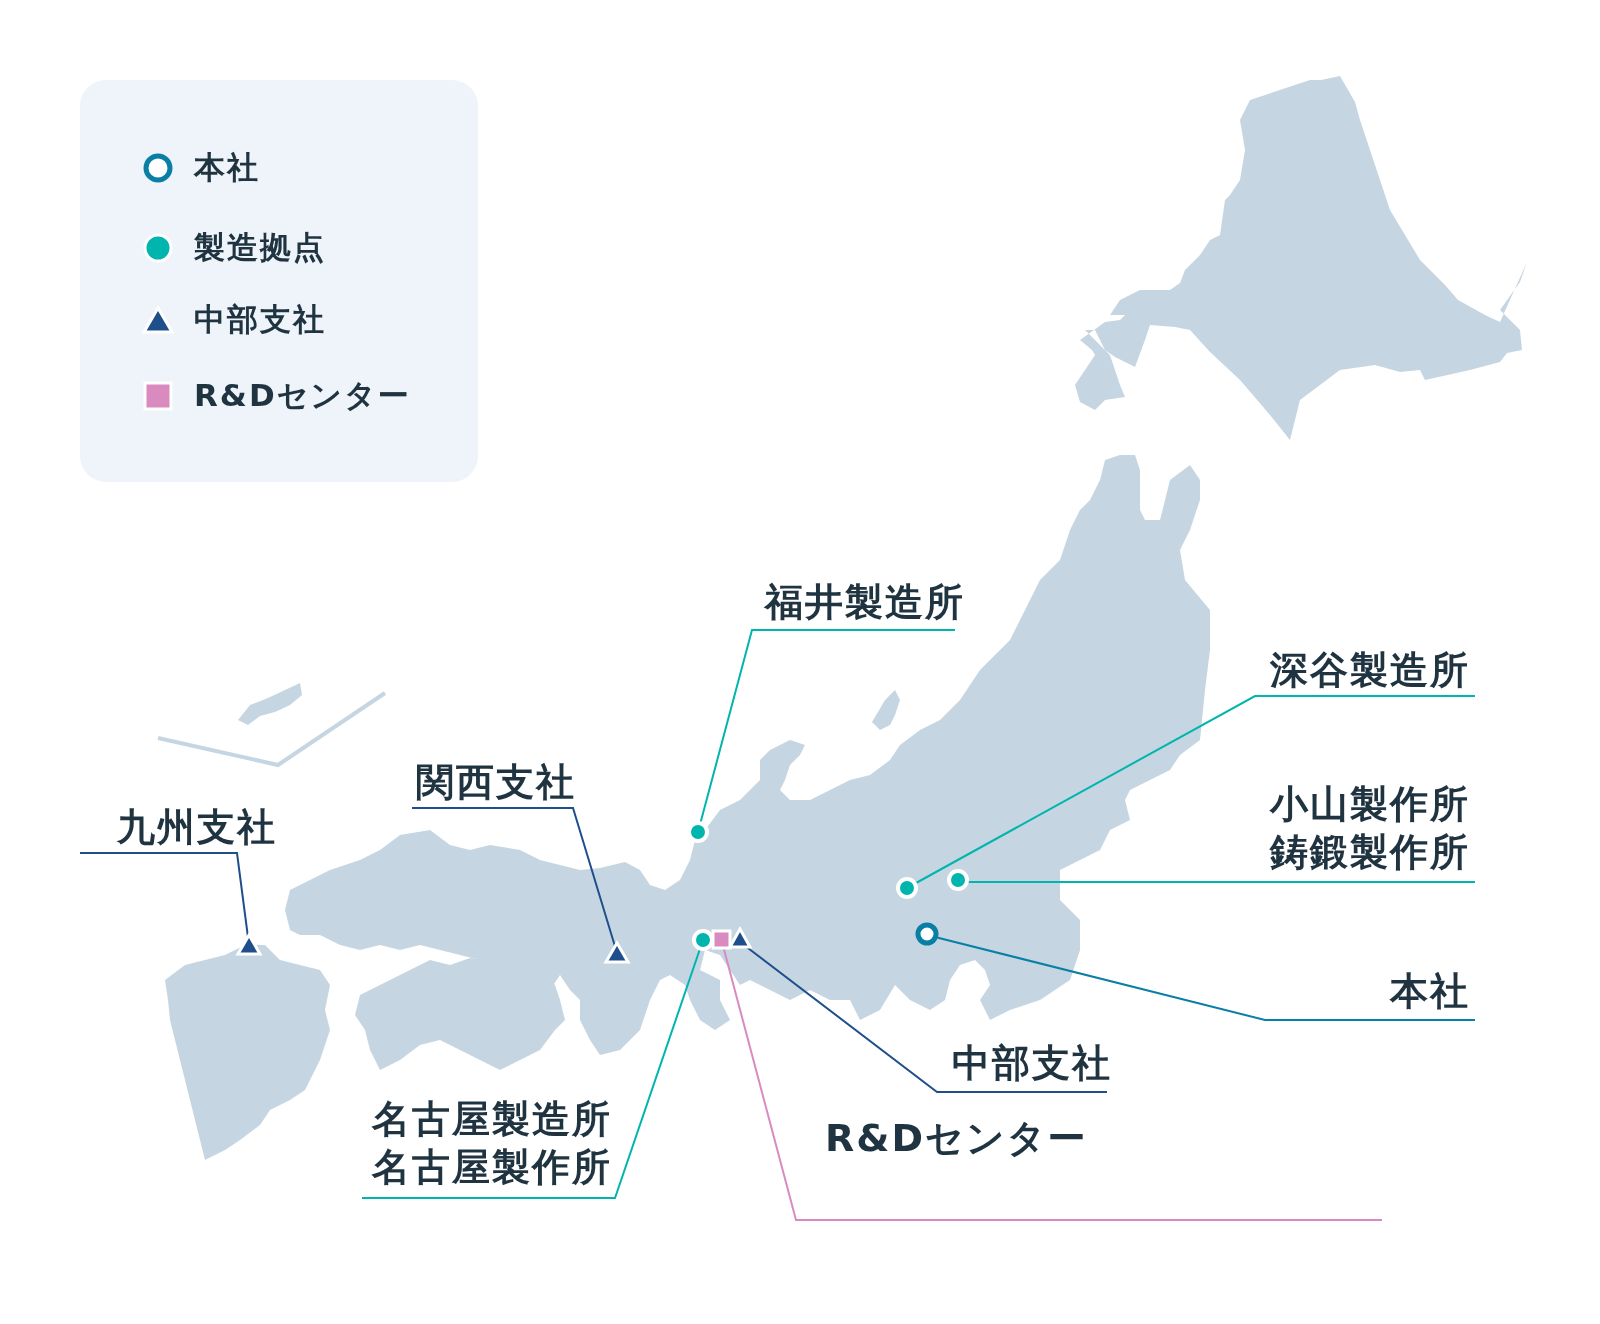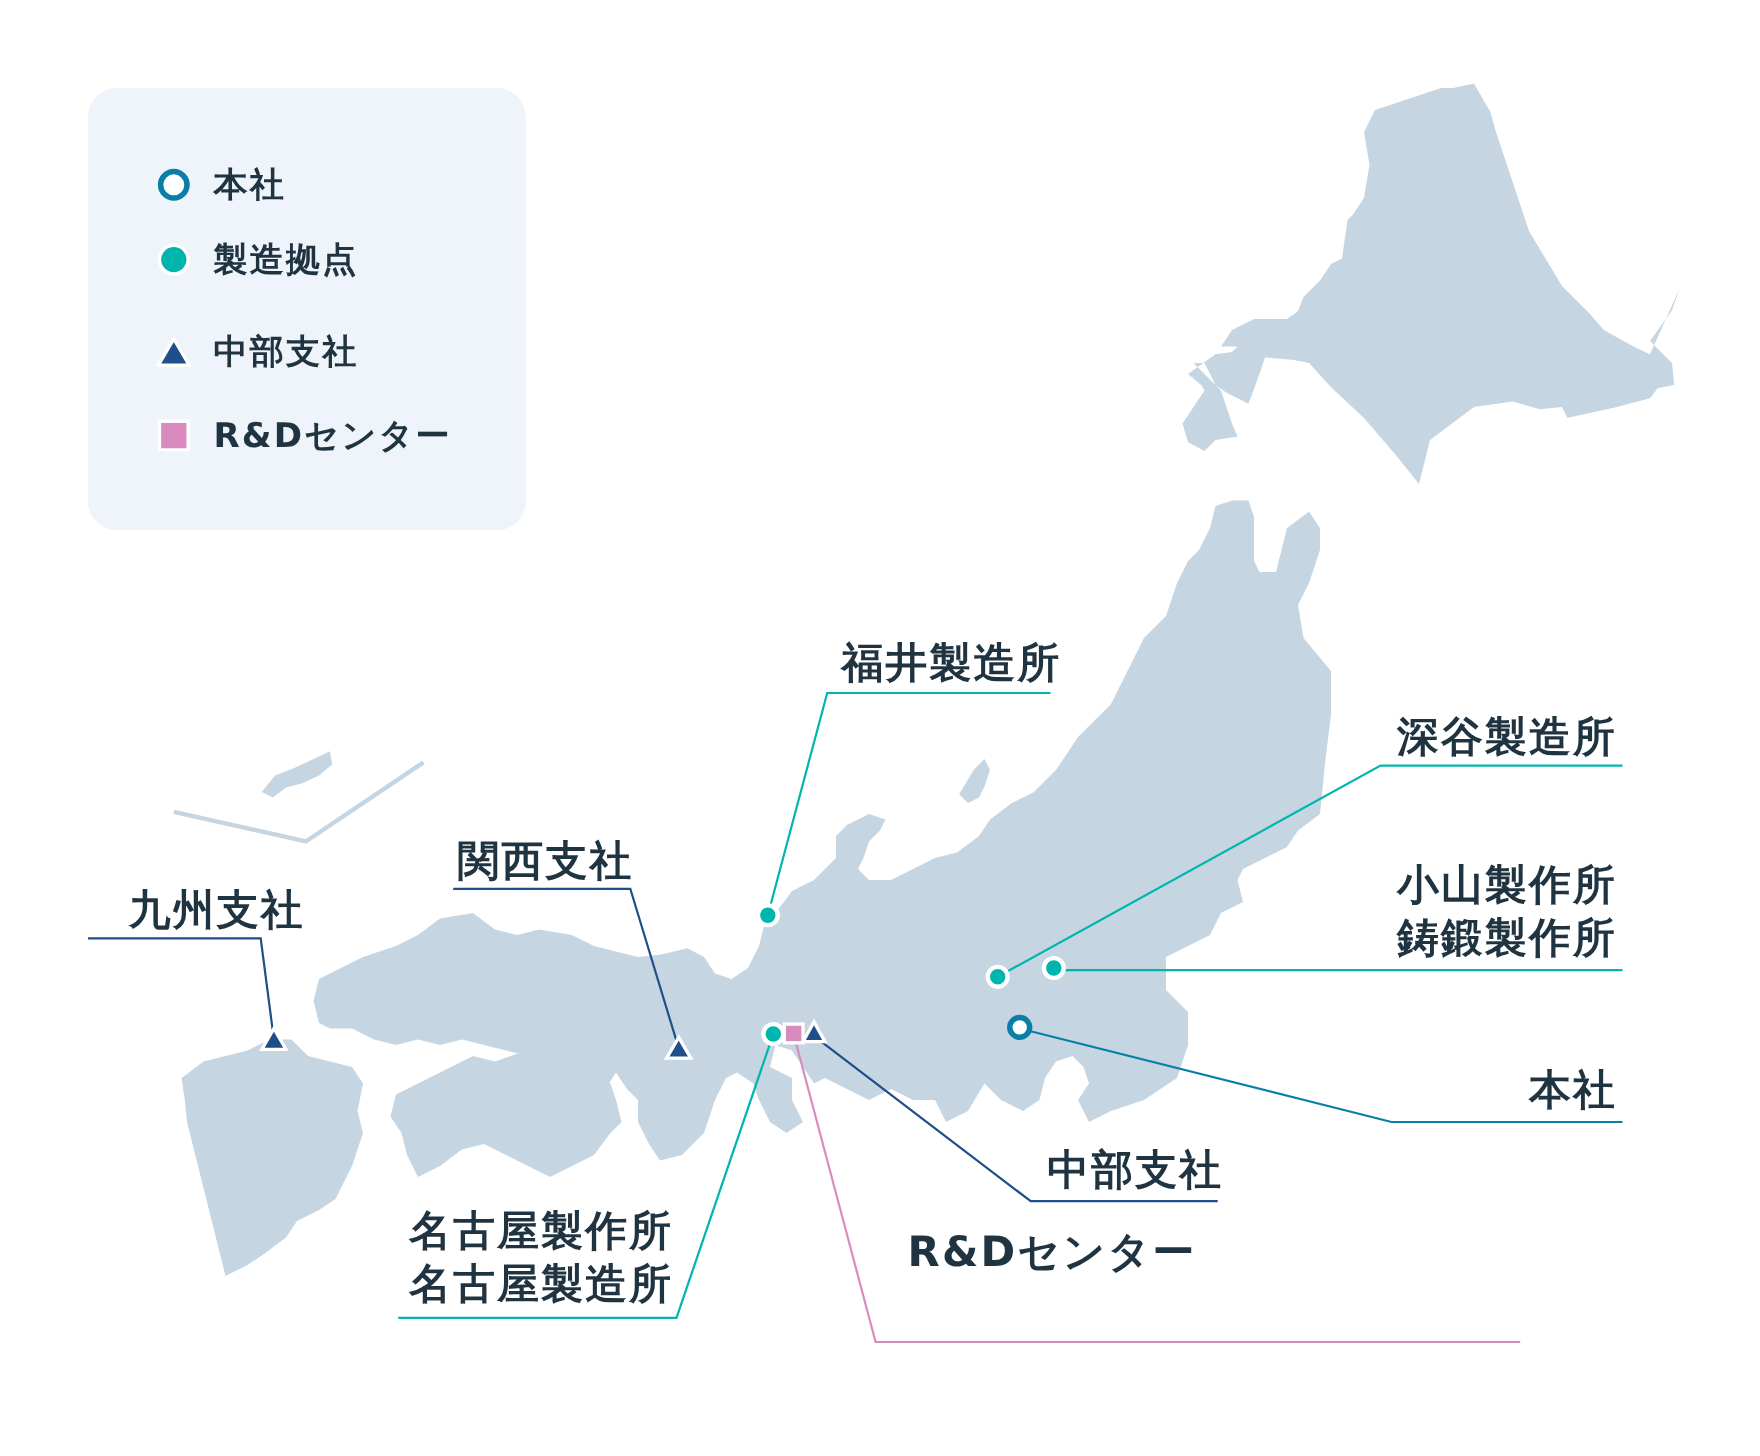--- a/index.html
+++ b/index.html
@@ -66,21 +66,21 @@
 
 <div class="legend">
   <div class="legend-item" style="top:68px;">
     <span class="legend-marker">
       <svg width="32" height="32">
           <circle cx="16" cy="16" r="12" fill="#fff" stroke="#0a7fa6" stroke-width="5"></circle>
         </svg>
     </span>
     <span class="legend-label">本社</span>
   </div>
-  <div class="legend-item" style="top:136px;">
+  <div class="legend-item" style="top:148px;">
     <span class="legend-marker">
       <svg width="32" height="32">
           <circle cx="16" cy="16" r="13" fill="#00b5ad" stroke="#fff" stroke-width="3"></circle>
         </svg>
     </span>
     <span class="legend-label">製造拠点</span>
   </div>
   <div class="legend-item" style="top:220px;">
     <span class="legend-marker">
       <svg width="32" height="32">
@@ -115,18 +115,18 @@
 <div class="lbl" style="left:86px; top:803px;margin-left:31px;">
   <div>九州支社</div>
 </div>
 <div class="lbl" style="left:416px; top:758px;">
   <div>関西支社</div>
 </div>
 <div class="lbl" style="left:952px; top:1039px;">
   <div>中部支社</div>
 </div>
 <div class="lbl" style="left:372px; top:1095px;">
+  <div>名古屋製造所</div>
   <div>名古屋製作所</div>
-  <div>名古屋製造所</div>
 </div>
 <div class="lbl" style="left:825px; top:1114px;">
   <div>R&amp;Dセンター</div>
 </div>
 
 </body></html>

